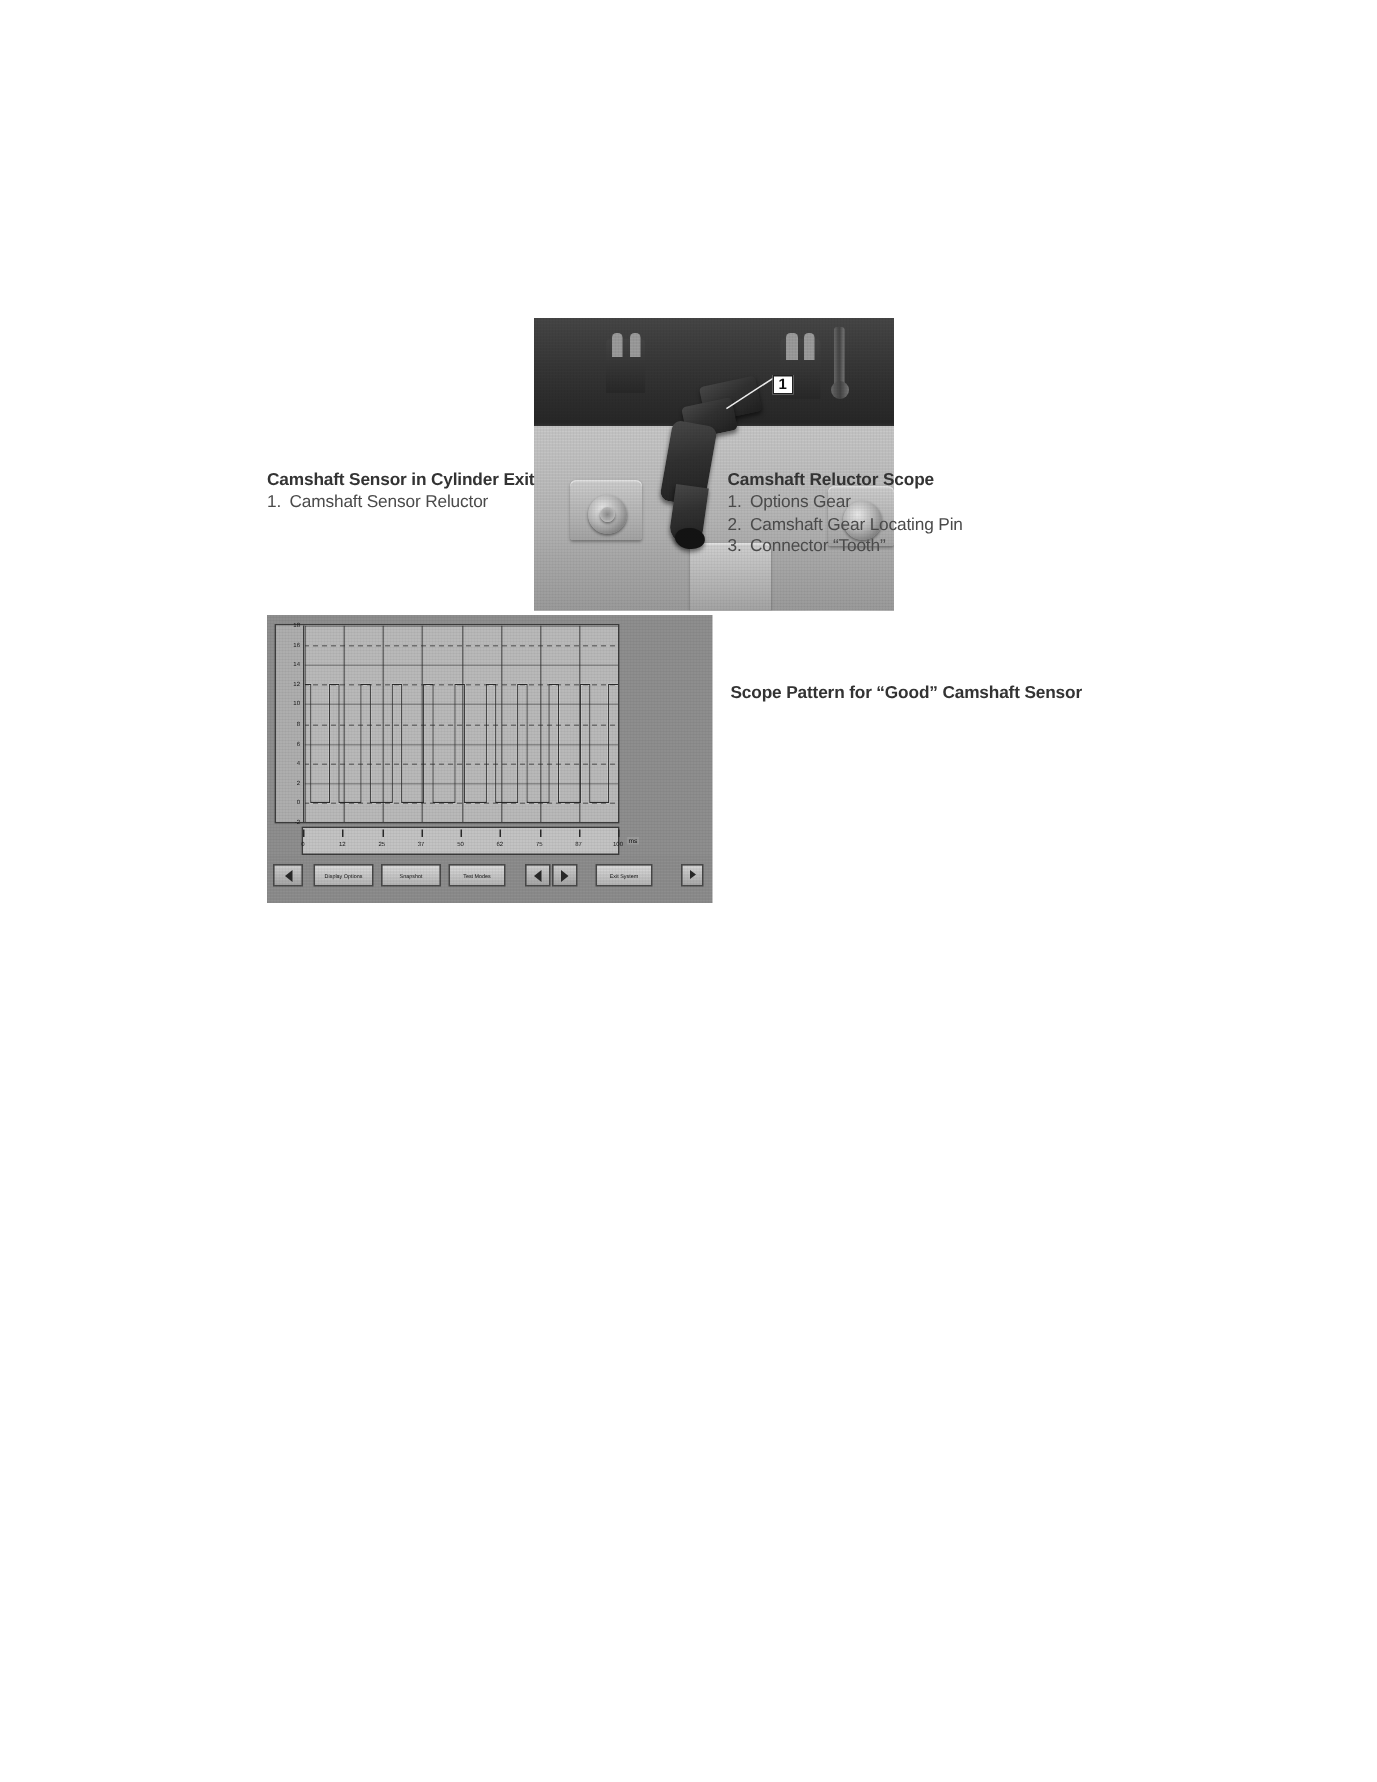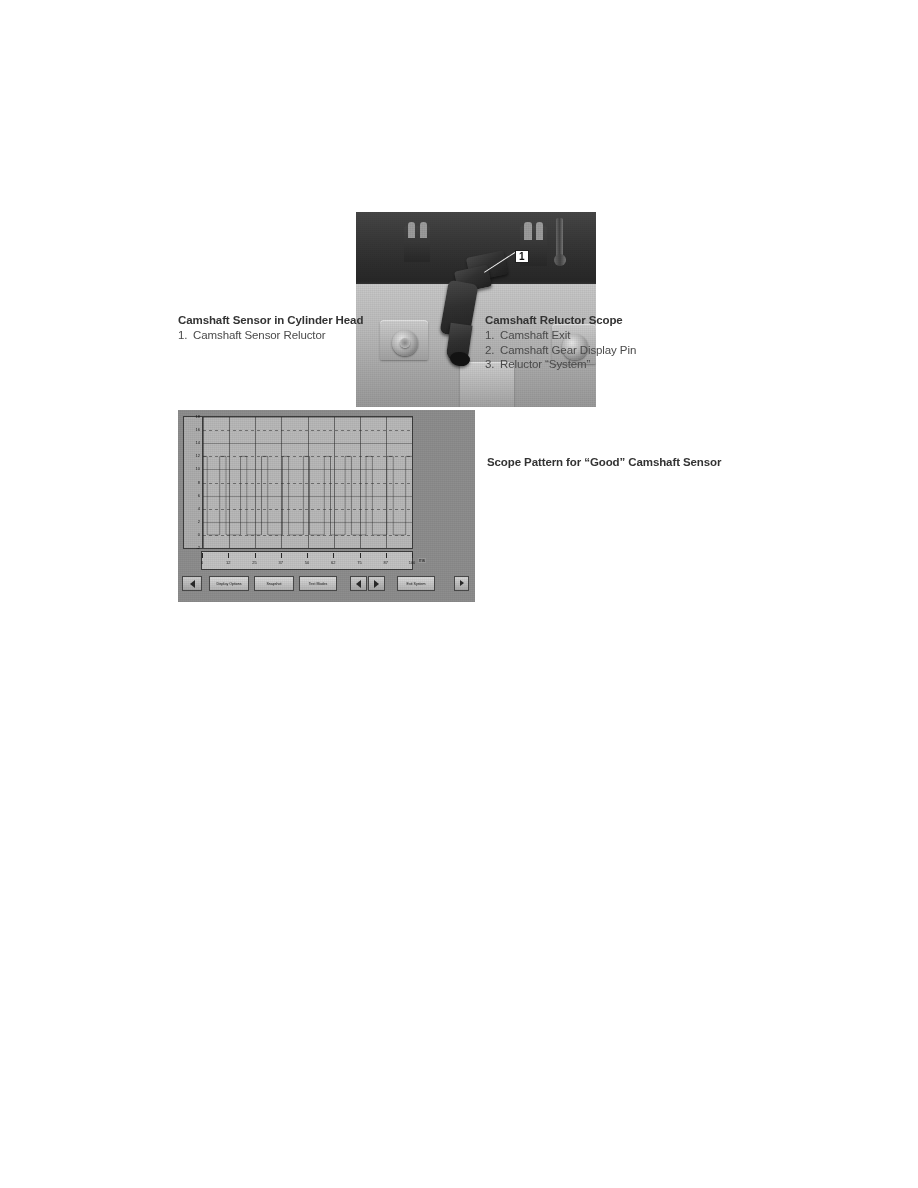--- a/index.html
+++ b/index.html
@@ -257,46 +257,46 @@
       <div class="sensor-body" style="left:92px; top:112px; width:22px; height:38px; transform:rotate(8deg); border-radius:0 0 10px 10px;"></div>
       <div class="sensor-body" style="left:94px; top:140px; width:20px; height:14px; transform:rotate(8deg); border-radius:50%; background:#17150f;"></div>
 
       <div class="leader light" style="left:128px; top:60px; width:38px; transform:rotate(-33deg);"></div>
 
       <div class="photo-grain"></div>
       <div class="callout boxed" style="left:159px; top:38px;">1</div>
     </div>
 
     <div style="position:absolute; left:0; top:208px;">
-      <div class="caption-title">Camshaft Sensor in Cylinder Head</div>
+      <div class="caption-title">Camshaft Sensor in Cylinder Exit</div>
       <ul class="caption-list">
         <li>
           <span class="num">1.</span>
           <span>Camshaft Sensor Reluctor</span>
         </li>
       </ul>
     </div>
   </div>
 
   <div class="figure" style="left:515px; top:106px;">
 
     <div style="position:absolute; left:-30px; top:208px;">
       <div class="caption-title">Camshaft Reluctor Scope</div>
       <ul class="caption-list">
         <li>
           <span class="num">1.</span>
-          <span>Camshaft Exit</span>
+          <span>Options Gear</span>
         </li>
         <li>
           <span class="num">2.</span>
-          <span>Camshaft Gear Display Pin</span>
+          <span>Camshaft Gear Locating Pin</span>
         </li>
         <li>
           <span class="num">3.</span>
-          <span>Reluctor “System”</span>
+          <span>Connector “Tooth”</span>
         </li>
       </ul>
     </div>
   </div>
 
   <div class="photo" id="scope">
     <div class="scope-inner">
 
       <div class="scope-plotwrap">
         <div class="scope-yaxis" id="y-axis">

